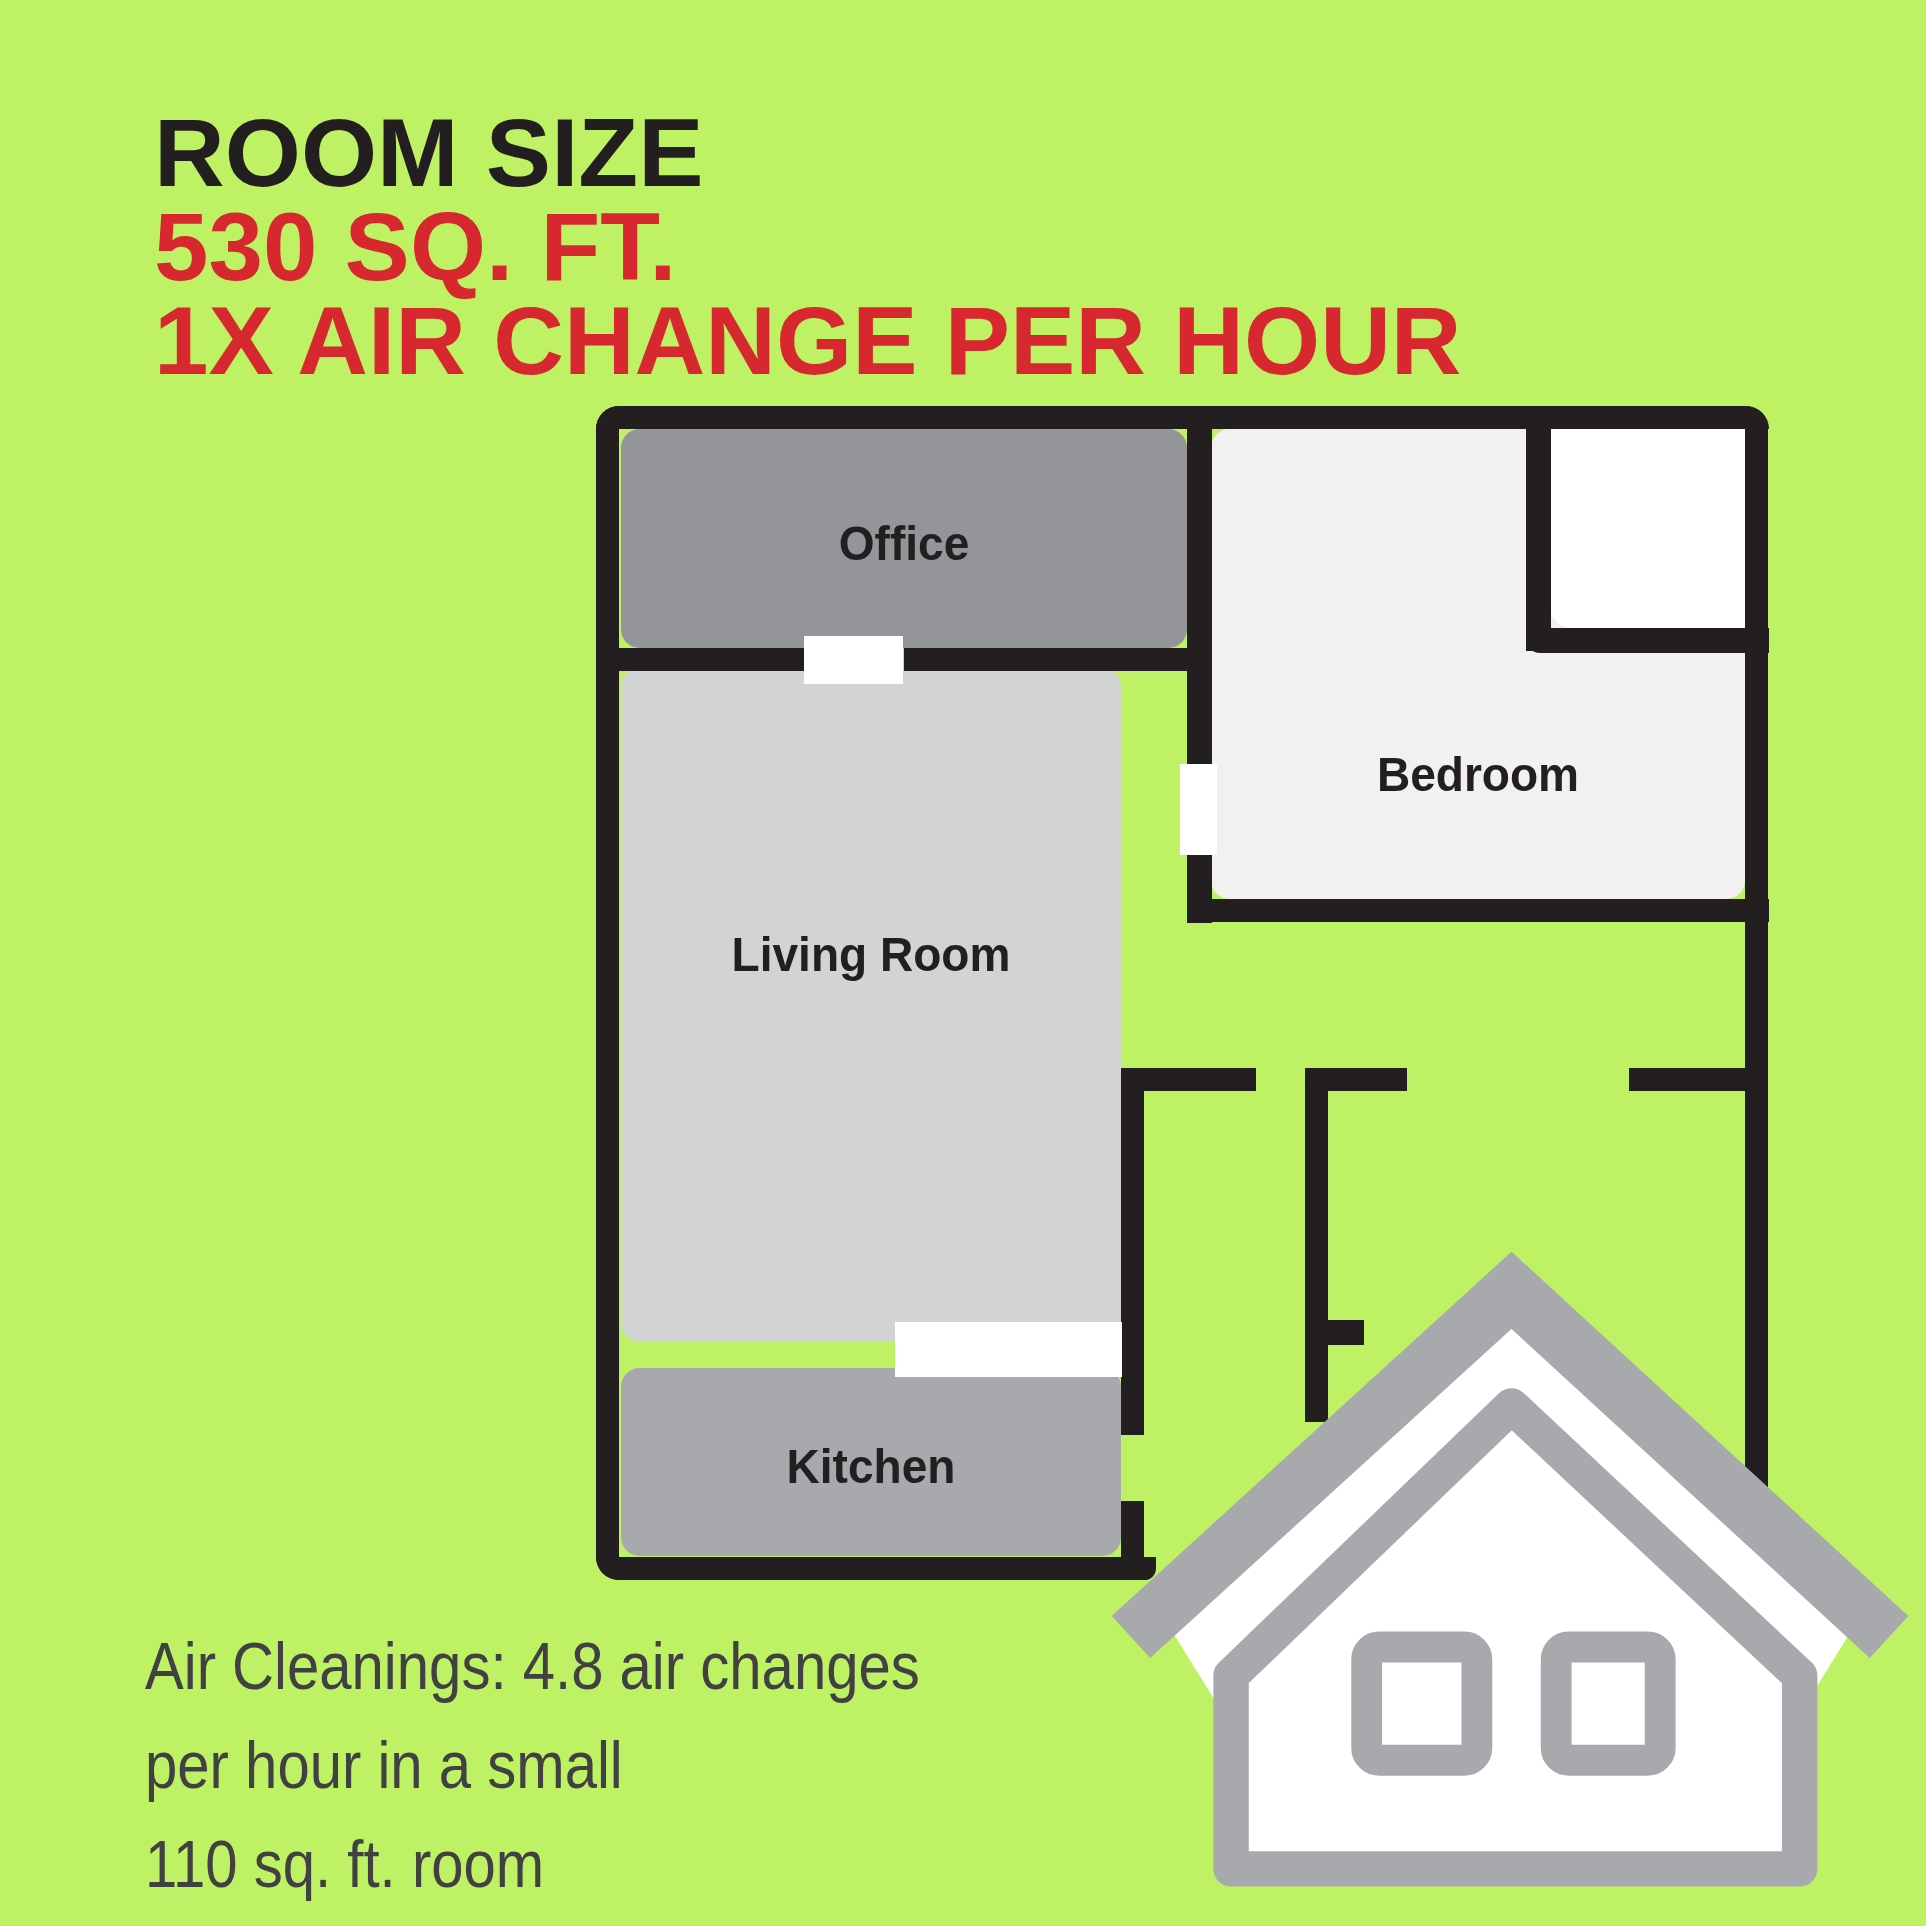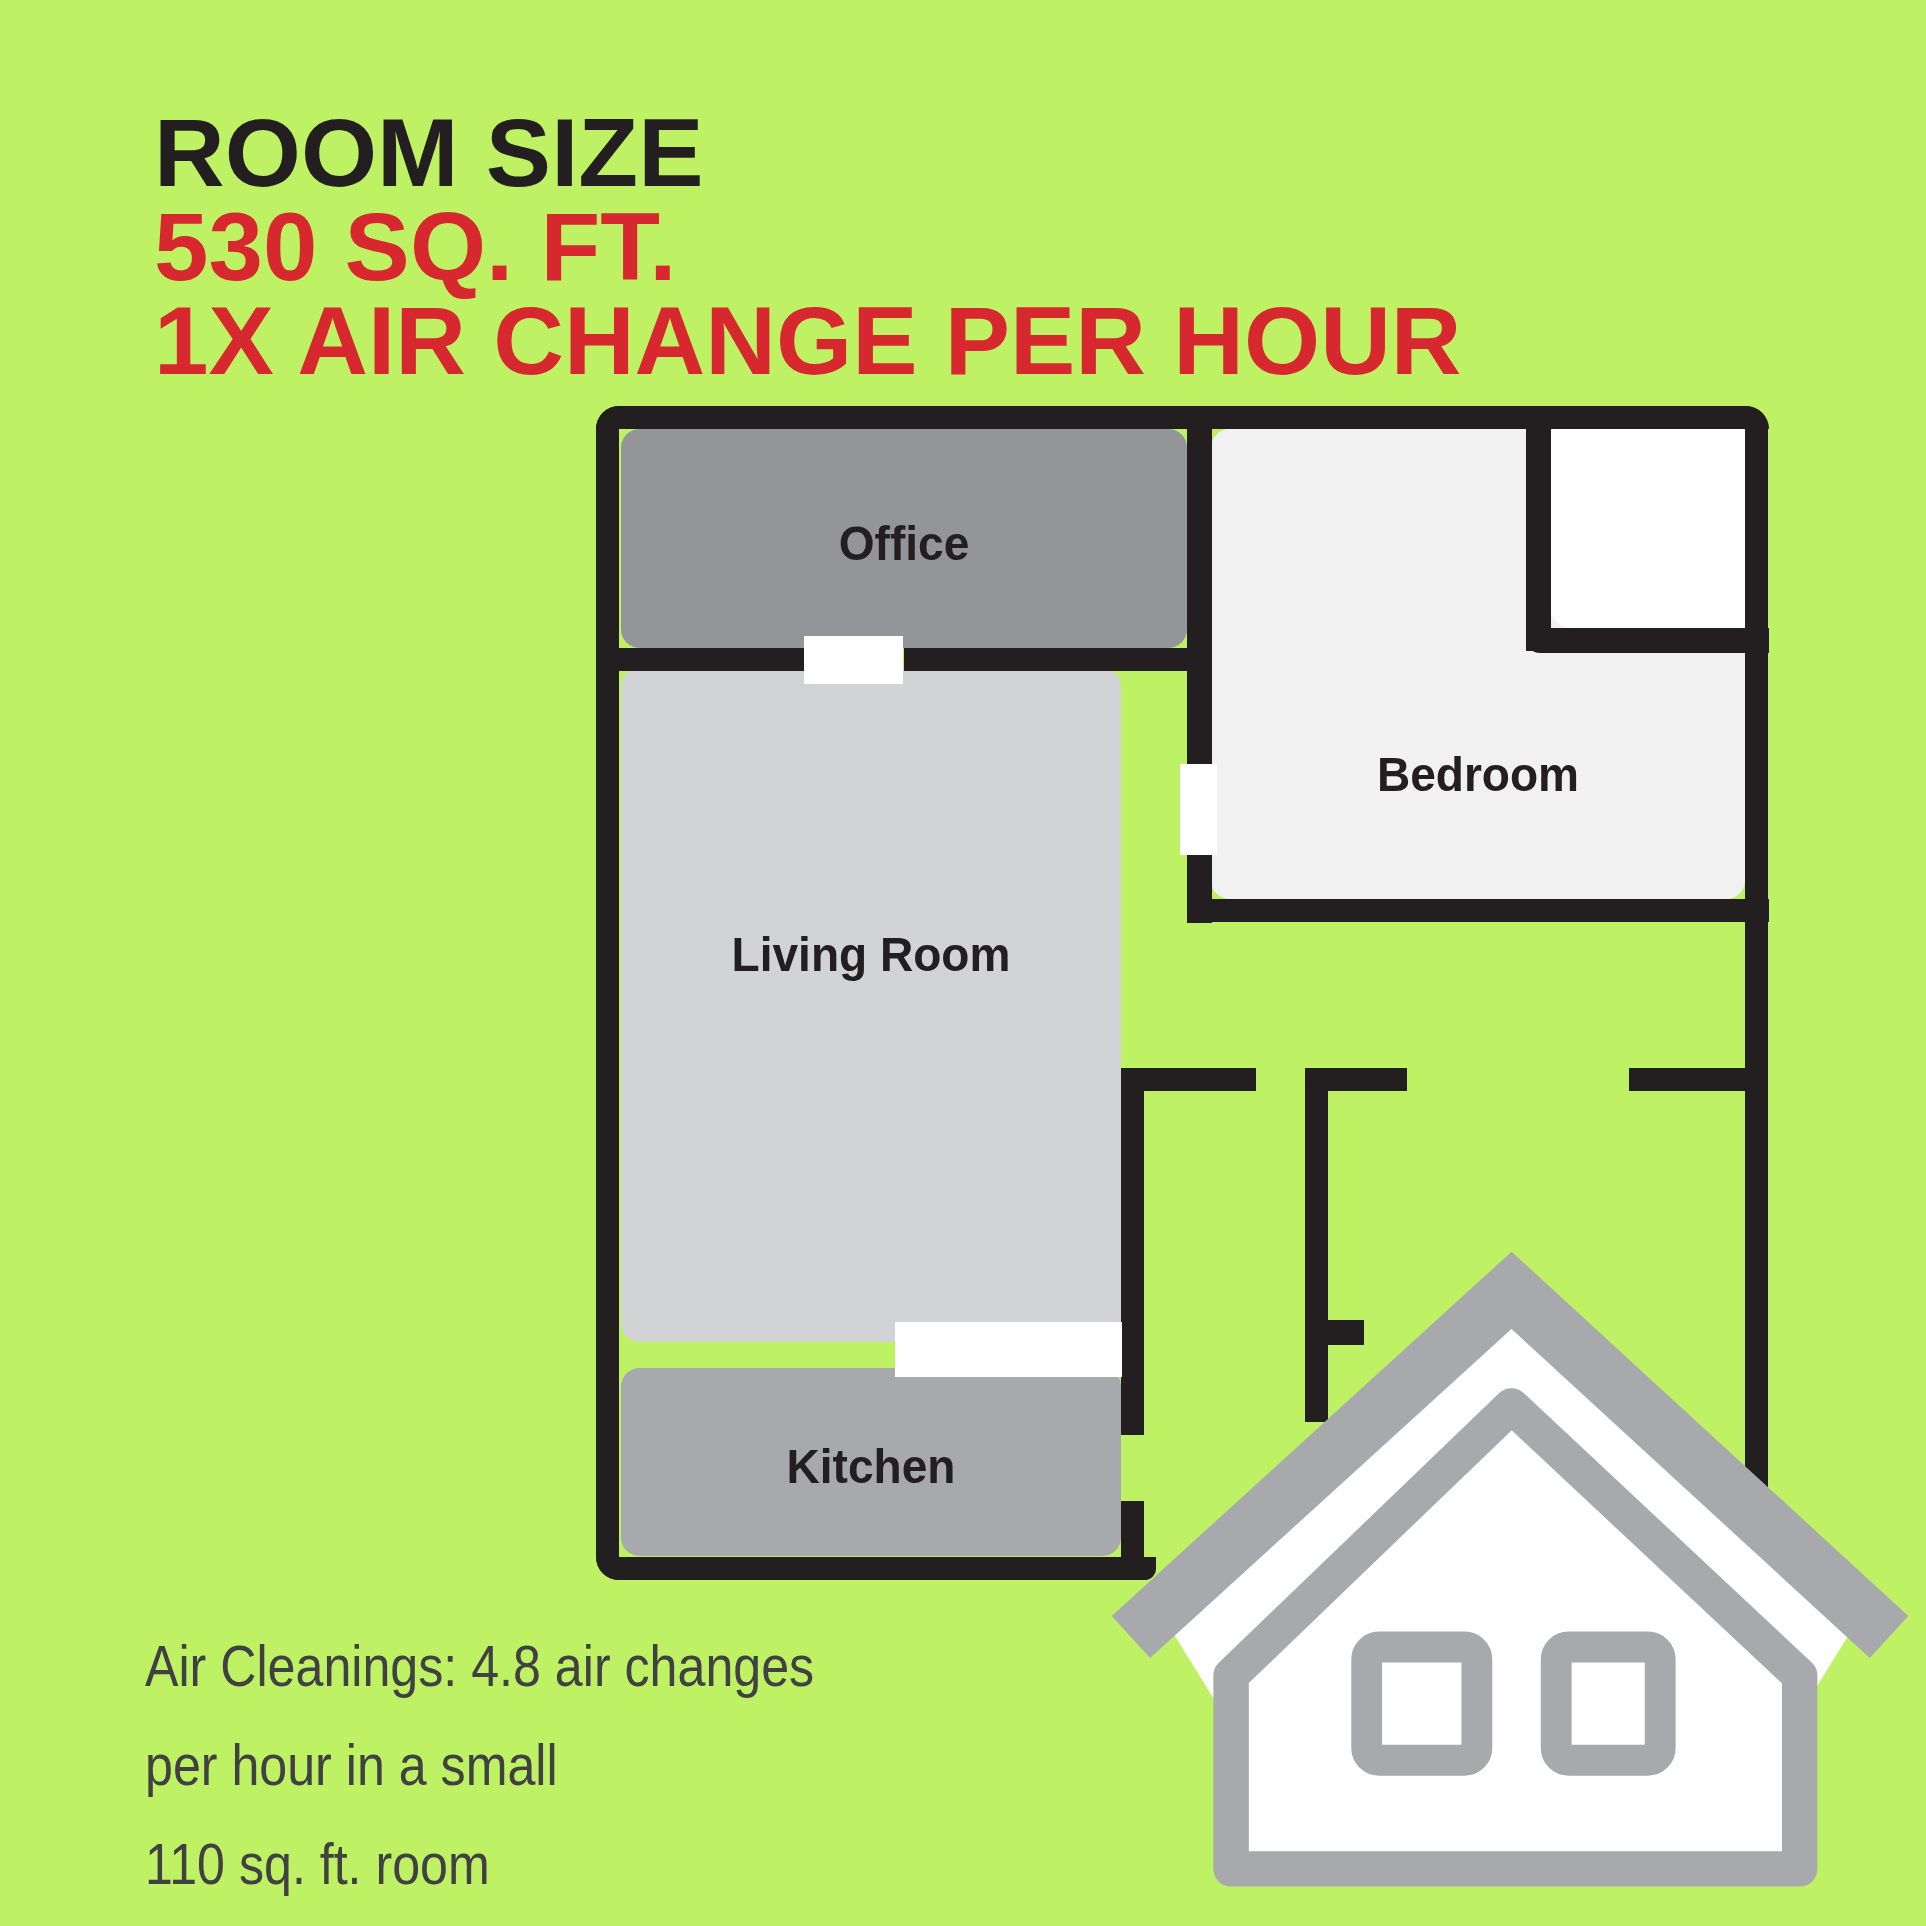--- a/index.html
+++ b/index.html
@@ -5,21 +5,21 @@
   html,body{margin:0;padding:0;background:#ffffff;}
   .canvas{
     position:relative;width:1926px;height:1926px;background:#bef264;overflow:hidden;
     font-family:"Liberation Sans", sans-serif;
   }
   
   .header{position:absolute;left:154px;top:106px;line-height:94px;white-space:nowrap;}
   .header .t1{font-size:96px;font-weight:700;color:#231f20;letter-spacing:0px;transform:scaleX(1.02);transform-origin:left;}
   .header .t2,.header .t3{font-size:96px;font-weight:700;color:#d7282f;transform:scaleX(1.02);transform-origin:left;}
   
-  .caption{position:absolute;left:145px;top:1617px;font-size:57px;line-height:99px;color:#414042;white-space:nowrap;}
+  .caption{position:absolute;left:145px;top:1617px;font-size:66px;line-height:99px;color:#414042;white-space:nowrap;}
   .caption div{transform:scaleX(0.88);transform-origin:left;}
   
   .room{position:absolute;border-radius:18.5px;}
   .room-office{left:621px;top:429px;width:566px;height:219px;background:#939598;}
   .room-living{left:621px;top:668px;width:500px;height:674px;background:#d1d3d4;}
   .room-kitchen{left:621px;top:1368px;width:500px;height:188px;background:#a7a9ac;}
   .room-bedroom{left:1211px;top:429px;width:534px;height:470px;background:#f1f1f2;}
   .cutout{position:absolute;left:1550px;top:429px;width:195px;height:199px;background:#ffffff;border-bottom-left-radius:21.6px;}
   .wall{position:absolute;background:#231f20;}
   .door{position:absolute;background:#ffffff;}

